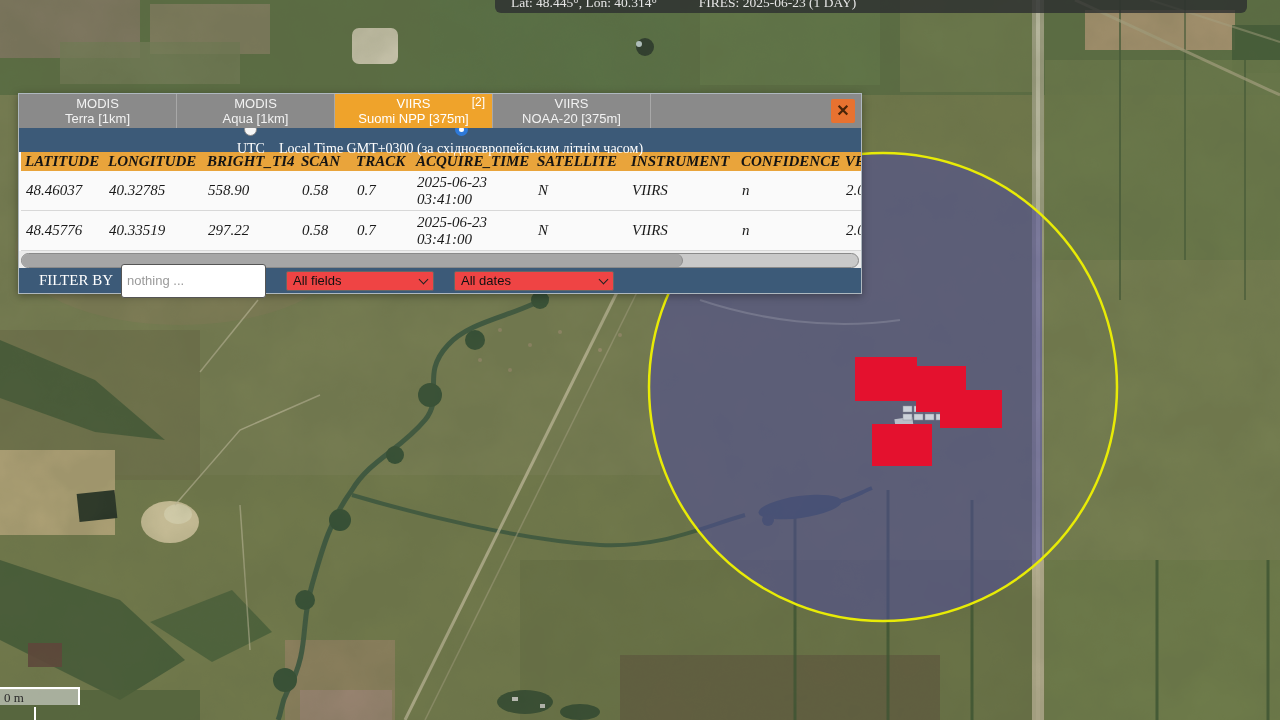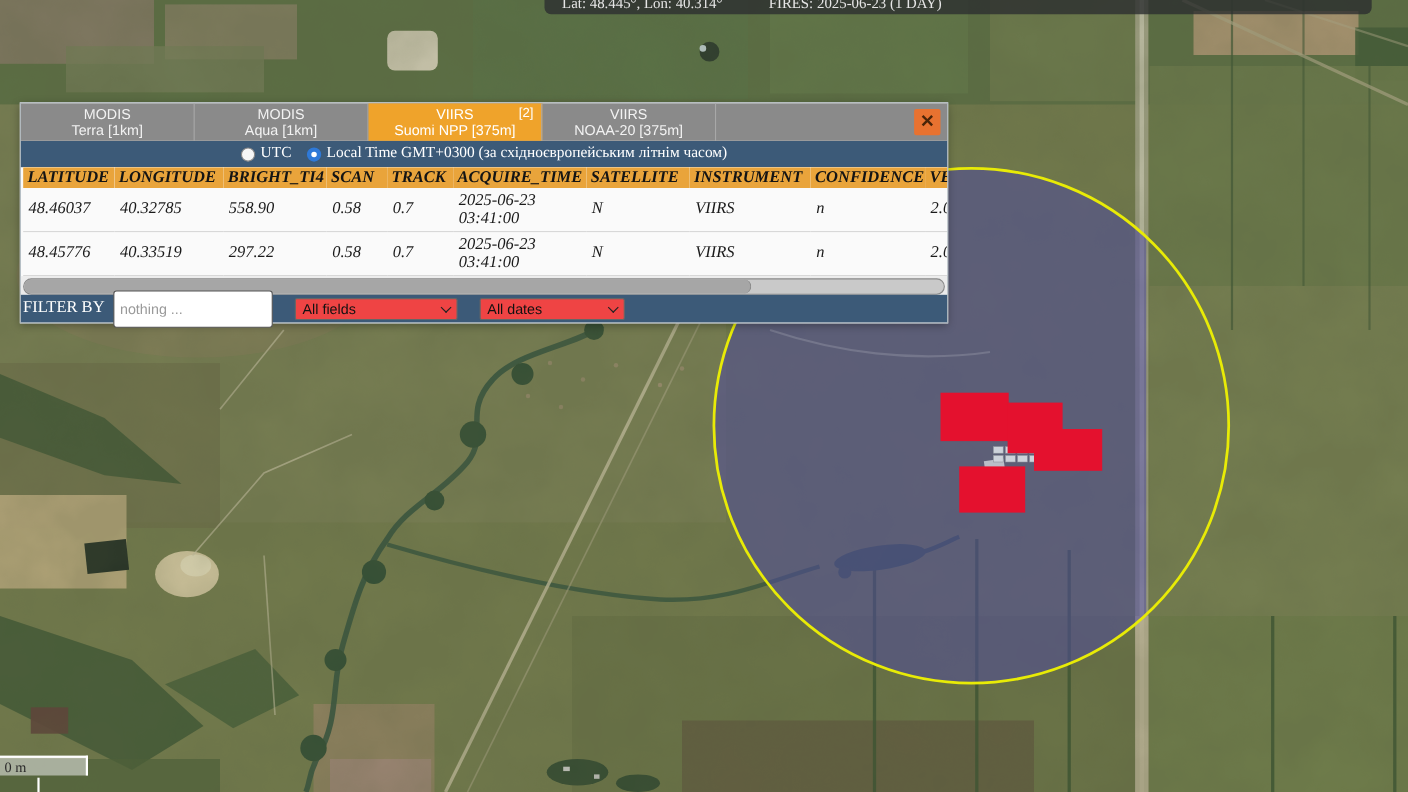--- a/index.html
+++ b/index.html
@@ -28,50 +28,50 @@
     display:flex;flex-direction:column;align-items:center;justify-content:center;
     font-size:13px;line-height:15px;color:#f2f2f2;cursor:pointer;position:relative;text-align:center;}
   .tab.active{background:#efa32b;color:#fff;}
   .tab .badge{position:absolute;top:1px;right:7px;font-size:12px;}
   .closebtn{position:absolute;right:6px;top:5px;width:24px;height:24px;background:#e87230;
     color:#4a2408;font-size:16px;font-weight:bold;line-height:24px;text-align:center;
     border-radius:2px;cursor:pointer;}
   
   .timebar{height:24px;background:#3c5a78;display:flex;align-items:center;justify-content:center;
     gap:14px;font-family:"Liberation Serif","DejaVu Serif",serif;font-size:14px;color:#fff;}
-  .radio-group{display:flex;align-items:center;gap:5px;cursor:pointer;}
+  .radio-group{display:flex;align-items:center;gap:5px;cursor:pointer;flex-direction:column;}
   .radio{width:13px;height:13px;border-radius:50%;box-sizing:border-box;display:inline-block;}
   .radio.off{background:#f6f6f6;border:1px solid #888;}
   .radio.on{background:#fff;border:4px solid #2e79d8;}
   
   .table-viewport{width:840px;margin:0 2px;overflow:hidden;background:#fafafa;}
   table.fires{border-collapse:collapse;table-layout:fixed;width:910px;
     font-family:"Liberation Serif","DejaVu Serif",serif;font-style:italic;}
   table.fires th{background:#e9a43b;color:#141414;font-size:15px;font-weight:bold;
     text-align:left;padding:1px 0 1px 4px;height:17px;white-space:nowrap;overflow:hidden;}
   table.fires td{font-size:15px;color:#1a1a1a;text-align:left;padding:2px 0 2px 5px;
     height:35px;border-bottom:1px solid #d8d8d8;background:#fafafa;overflow:hidden;}
   
   .hscroll{height:17px;background:#ececec;padding:2px 2px;box-sizing:border-box;}
   .hscroll .track{height:13px;border:1px solid #8a8a8a;border-radius:8px;background:#c9c9c9;
     overflow:hidden;}
   .hscroll .thumb{height:13px;width:79%;background:#a6a6a6;border-right:1px solid #8a8a8a;
     border-radius:0 8px 8px 0;cursor:pointer;}
   
   .filterbar{height:25px;background:#3c5a78;display:flex;align-items:center;
-    padding-left:2px;gap:8px;}
+    padding-left:20px;gap:8px;}
   .filterlabel{font-family:"Liberation Serif","DejaVu Serif",serif;font-size:15px;color:#fff;}
   .filterinput{width:145px;height:34px;box-sizing:border-box;border:1px solid #555;
     border-radius:3px;font-family:"Liberation Sans",sans-serif;font-size:13px;padding:0 5px;}
   .filterinput::placeholder{color:#9a9a9a;}
   .sel{height:20px;background:#ef4444;border:1px solid #666;border-radius:2px;
     display:flex;align-items:center;padding:0 6px;box-sizing:border-box;
     font-size:13px;color:#111;cursor:pointer;margin-left:12px;}
   .sel.fields{width:148px;}
-  .sel.dates{width:132px;}
+  .sel.dates{width:160px;}
   .sel::after{content:"";width:6px;height:6px;border-right:1.6px solid #222;
     border-bottom:1.6px solid #222;transform:rotate(45deg);margin-left:auto;margin-top:-3px;}
 </style>
 </head>
 <body>
 
 <div class="stage">
 
   <svg class="map-svg" viewBox="0 0 1280 720" xmlns="http://www.w3.org/2000/svg">
     <defs>

